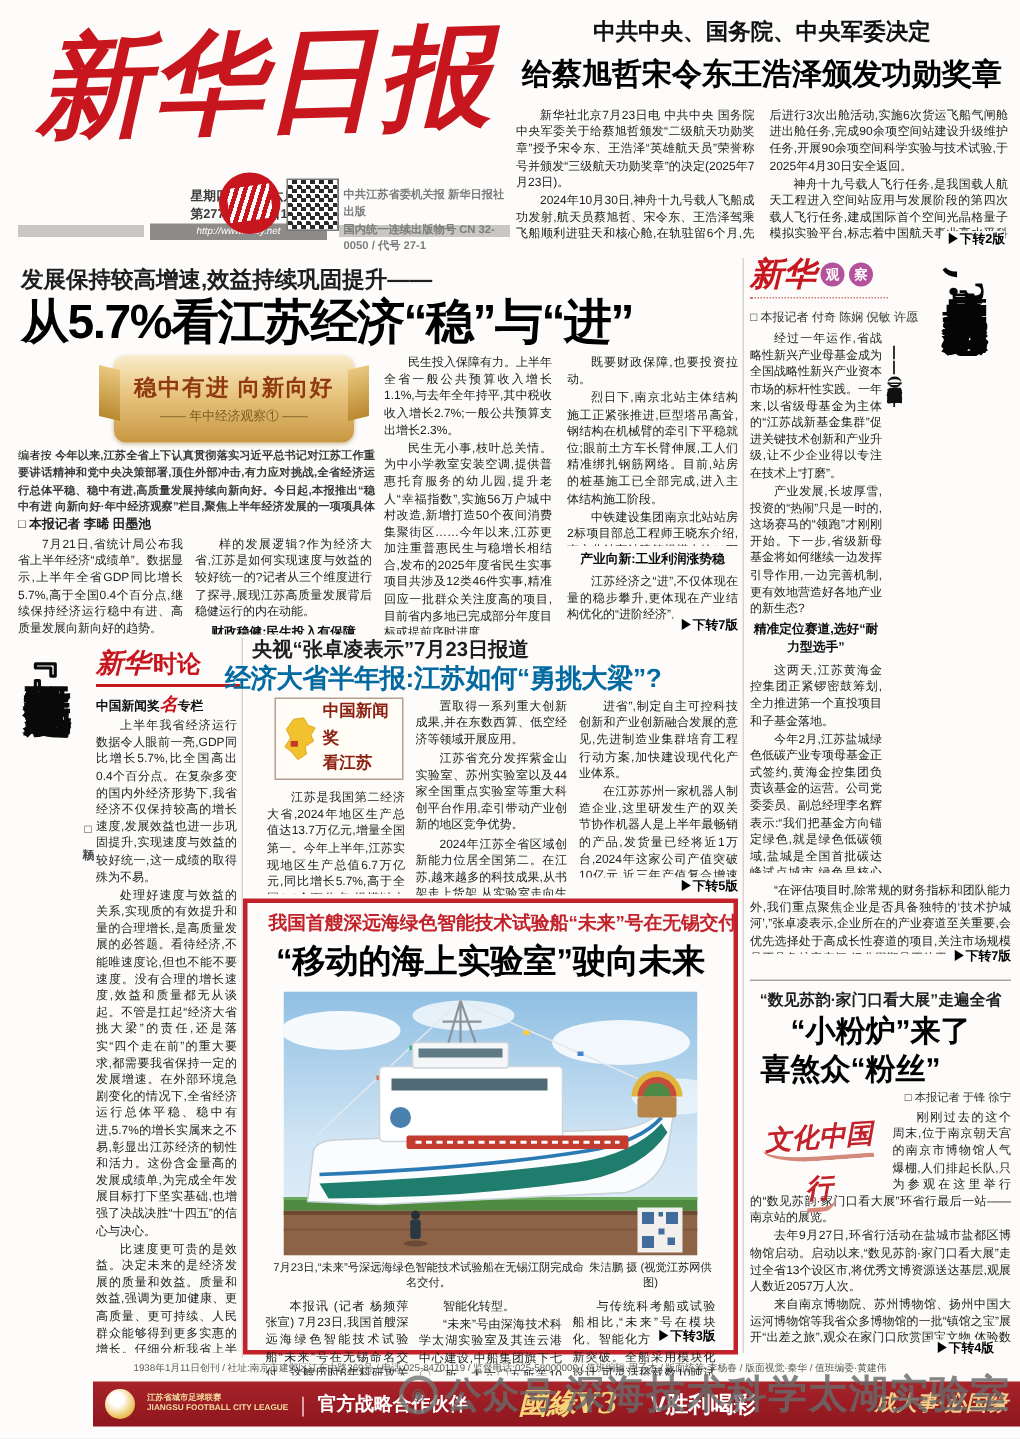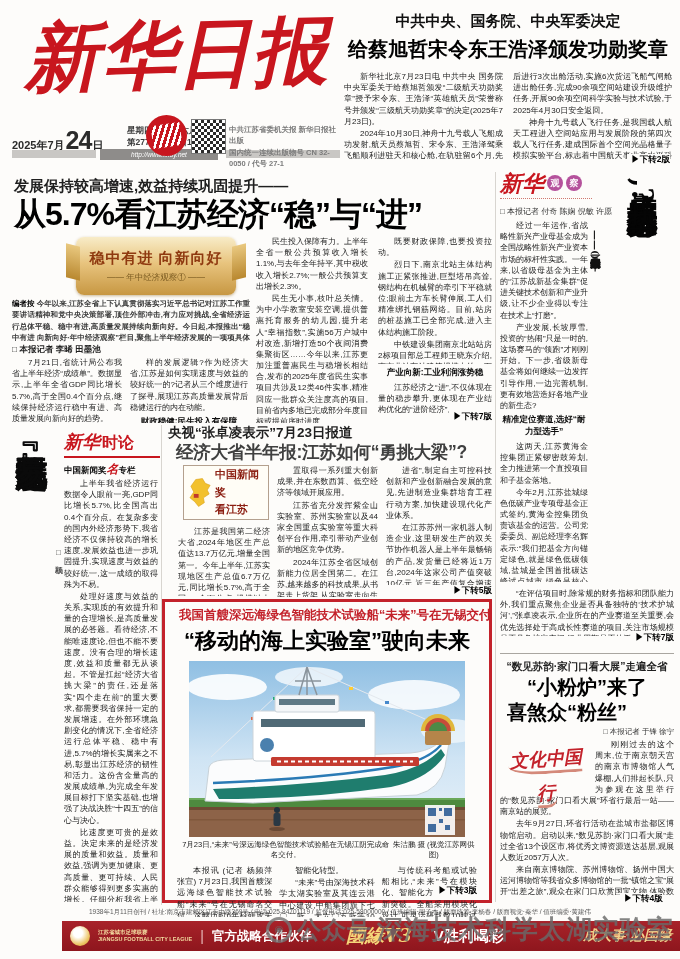--- a/index.html
+++ b/index.html
@@ -49,21 +49,21 @@
   .banner::before,.banner::after{content:"";position:absolute;top:8px;width:14px;height:34px;
     background:linear-gradient(180deg,#e9c87f,#b9882f);}
   .banner::before{left:-10px;transform:skewY(14deg);}
   .banner::after{right:-10px;transform:skewY(-14deg);}
   .banner-l1{font-size:15px;font-weight:900;color:#8f3a10;letter-spacing:1px;}
   .banner-l2{font-size:8.5px;color:#7a5a20;margin-top:4px;}
   .banner-l2::before{content:"—— ";}
   .banner-l2::after{content:" ——";}
   .eco-note{left:12px;top:298px;width:238px;height:46px;font-size:7.5px;line-height:1.5;
     font-weight:700;color:#3c3c3c;text-align:justify;overflow:hidden;}
-  .eco-note .lbl{font-weight:700;color:#000;}
+  .eco-note .lbl{font-weight:400;color:#000;}
   .eco-byline{left:12px;top:344px;font-size:8.5px;font-weight:700;}
   .eco-colA{left:12px;top:357px;width:110px;height:66px;}
   .eco-colB{left:130px;top:357px;width:118px;height:66px;}
   .eco-colC{left:256px;top:236px;width:112px;height:187px;}
   .eco-colD{left:378px;top:236px;width:114px;height:187px;}
   .eco-colD .cont{position:absolute;right:0;bottom:0;}
 
   
   .sl-hl{left:10px;top:432px;width:44px;height:478px;font-size:32px;line-height:44px;
     font-weight:900;color:#0a0a0a;}
@@ -71,22 +71,22 @@
   .sl-logo{left:64px;top:430px;width:96px;}
   .sl-logo .r1{display:flex;align-items:baseline;border-bottom:2px solid #c8161e;padding-bottom:2px;}
   .sl-script{color:#c8161e;font-weight:900;font-style:italic;font-size:18px;}
   .sl-rest{color:#c8161e;font-weight:900;font-size:16px;margin-left:2px;}
   .sl-sub{font-size:8.5px;font-weight:900;margin-top:3px;color:#111;}
   .sl-sub .accent{color:#c8161e;font-style:italic;font-size:12px;font-weight:900;}
   .sl-body{left:64px;top:478px;width:94px;height:424px;}
 
   
   .cc-kick{left:168px;top:424px;font-size:13.5px;font-weight:900;}
-  .cc-hl{left:176px;top:440px;width:330px;font-size:17.5px;font-weight:900;letter-spacing:-.3px;
-    white-space:nowrap;color:#404040;}
+  .cc-hl{left:150px;top:440px;width:330px;font-size:17.5px;font-weight:900;letter-spacing:-.3px;
+    white-space:nowrap;color:#0369a1;}
   .cc-badge{left:183px;top:465px;width:86px;height:55px;border:1px solid #b4a08e;background:#fffdf6;
     display:flex;align-items:center;gap:4px;padding:2px 4px;box-sizing:border-box;}
   .cc-badge-txt{font-size:11px;font-weight:900;color:#8c1f12;line-height:1.6;}
   .cc-colA{left:178px;top:526px;width:92px;height:70px;}
   .cc-colB{left:277px;top:465px;width:101px;height:132px;}
   .cc-colC{left:386px;top:465px;width:106px;height:132px;position:absolute;}
   .cc-colC .cont{position:absolute;right:0;bottom:0;}
 
   
   .ship-box{left:162px;top:599px;width:330px;height:304px;border:3px solid #c3222b;background:#fdfcfa;
@@ -143,25 +143,20 @@
   .wm-t1{font-size:24px;font-weight:700;letter-spacing:1px;}
   .wm-t2{font-size:26px;font-weight:700;letter-spacing:1px;}
 </style>
 </head>
 <body>
 
 <div class="page">
 
   <div class="abs mast-title serif">新华日报</div>
 
-  <div class="abs date-block">
-    <span class="date-pre">2025年7月</span>
-    <span class="date-day">24</span>
-    <span class="date-suf">日</span>
-  </div>
 
   <div class="abs cal">
     <div>星期四 乙巳年六月三十</div>
     <div>第27735期 今日16版</div>
   </div>
 
   <div class="gbar" style="left:12px;width:84px;"></div>
   <div class="abs urlbar">http://www.xhby.net</div>
   <div class="gbar" style="left:226px;width:114px;"></div>
 

